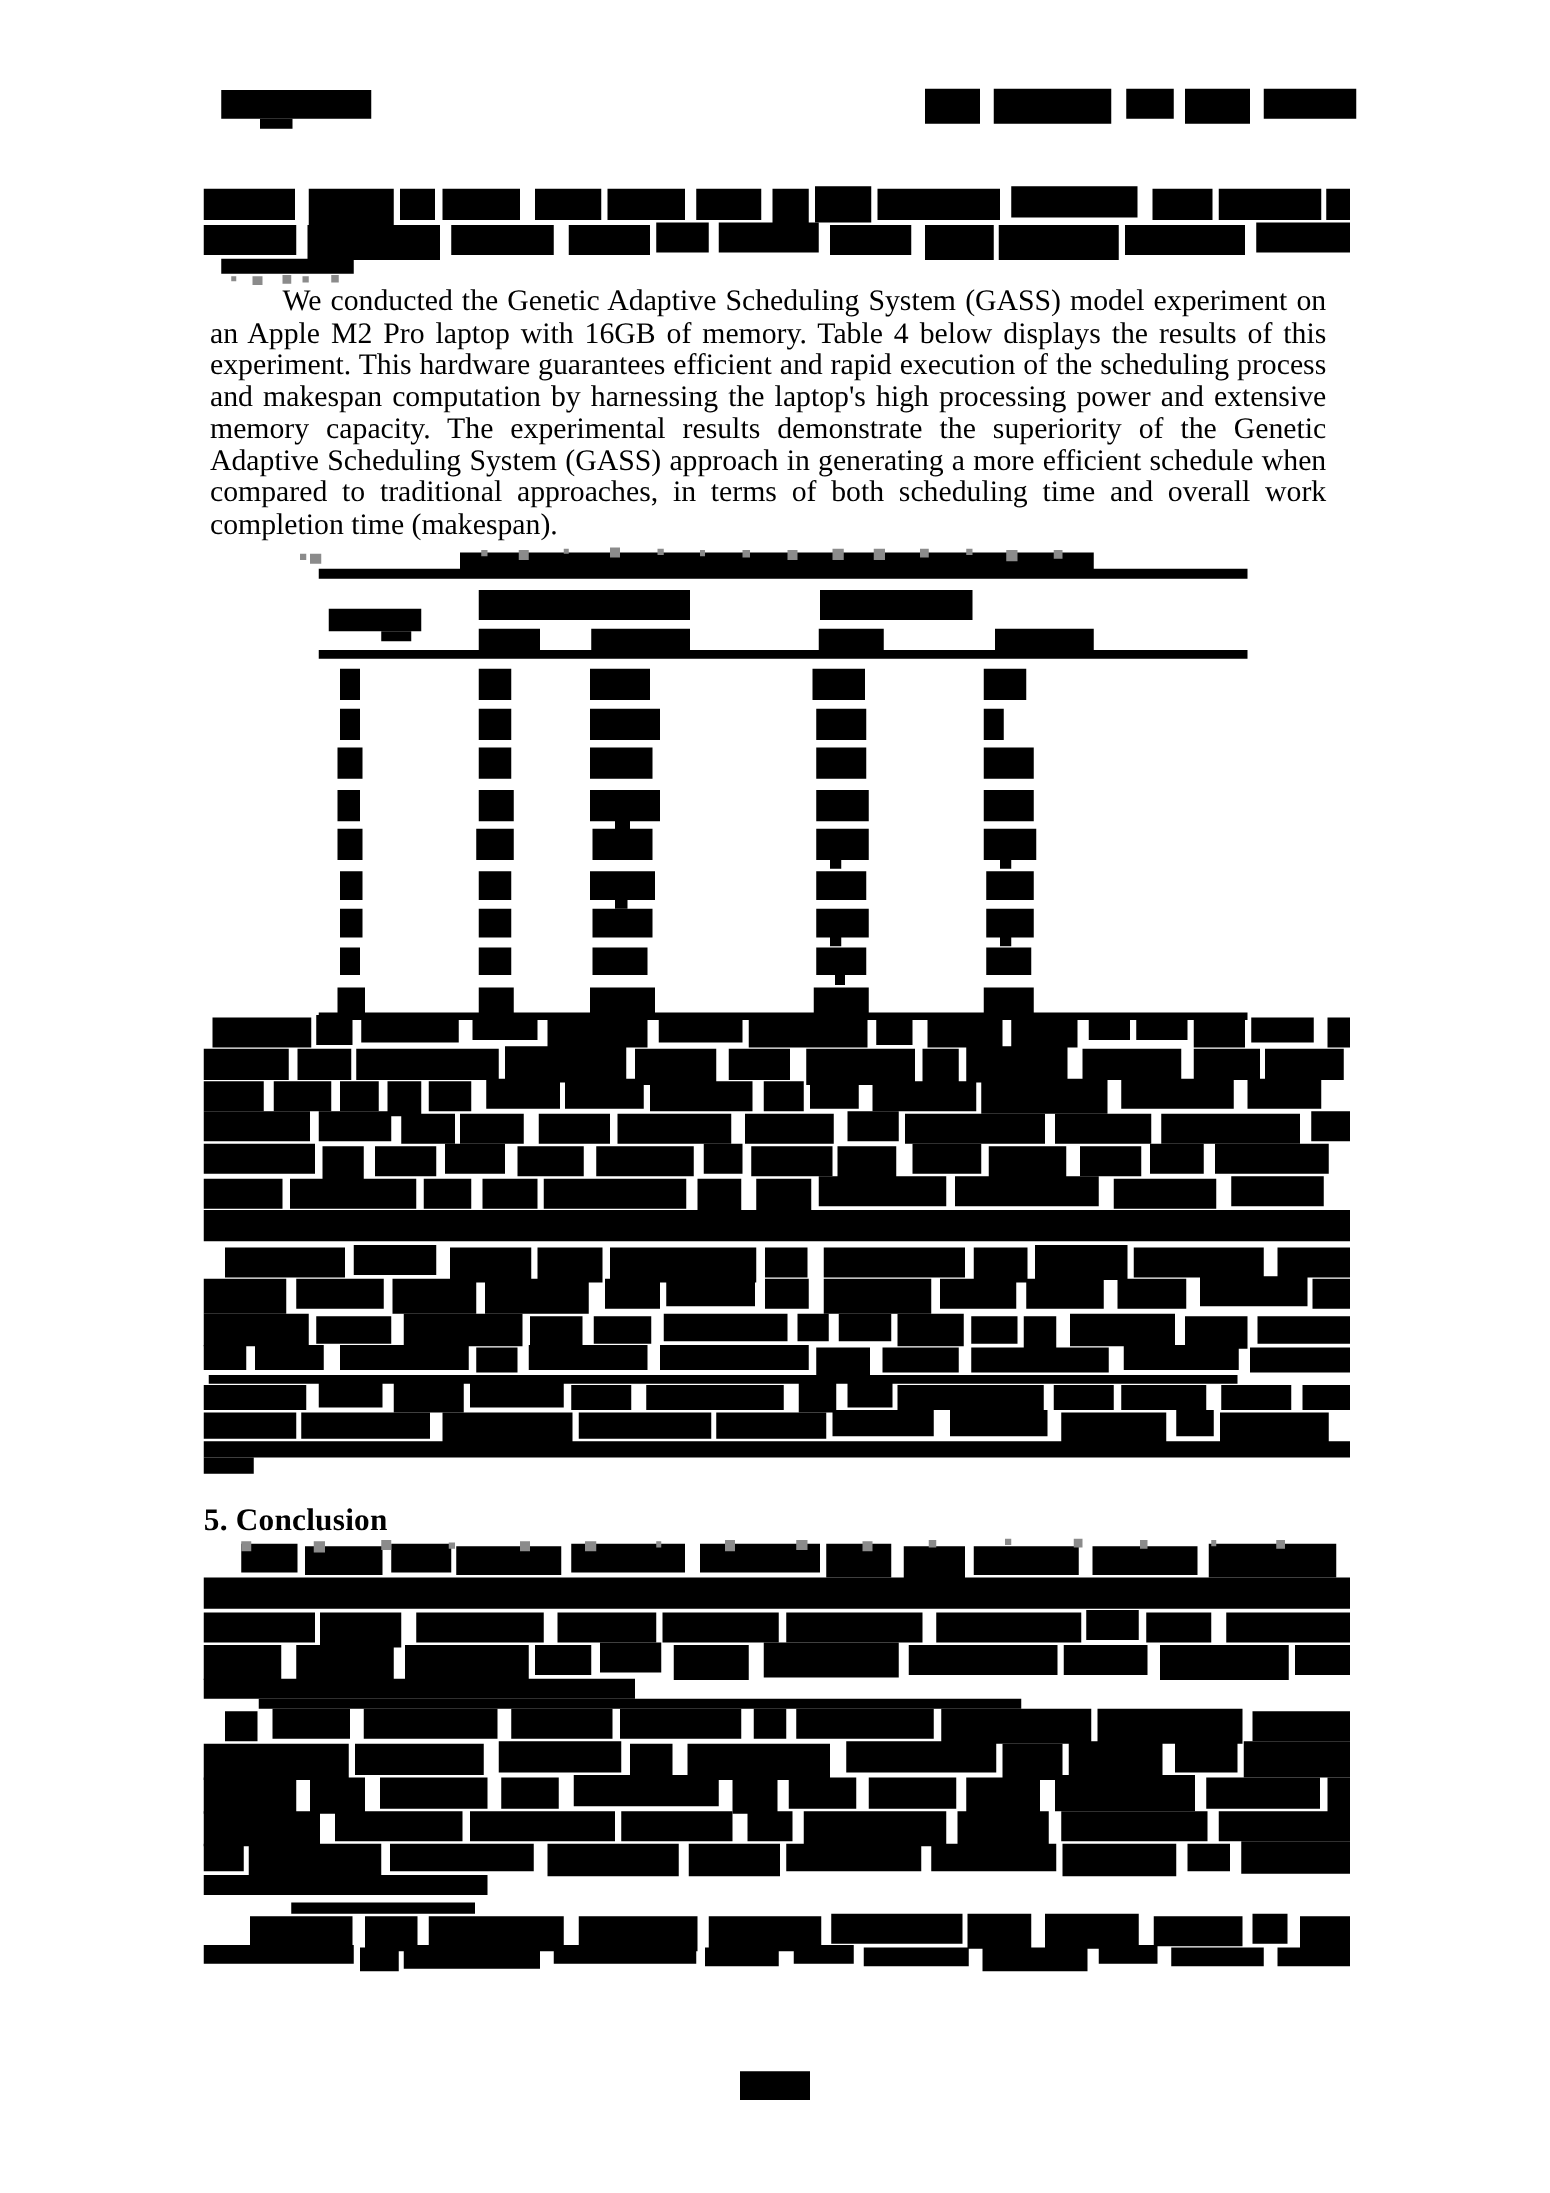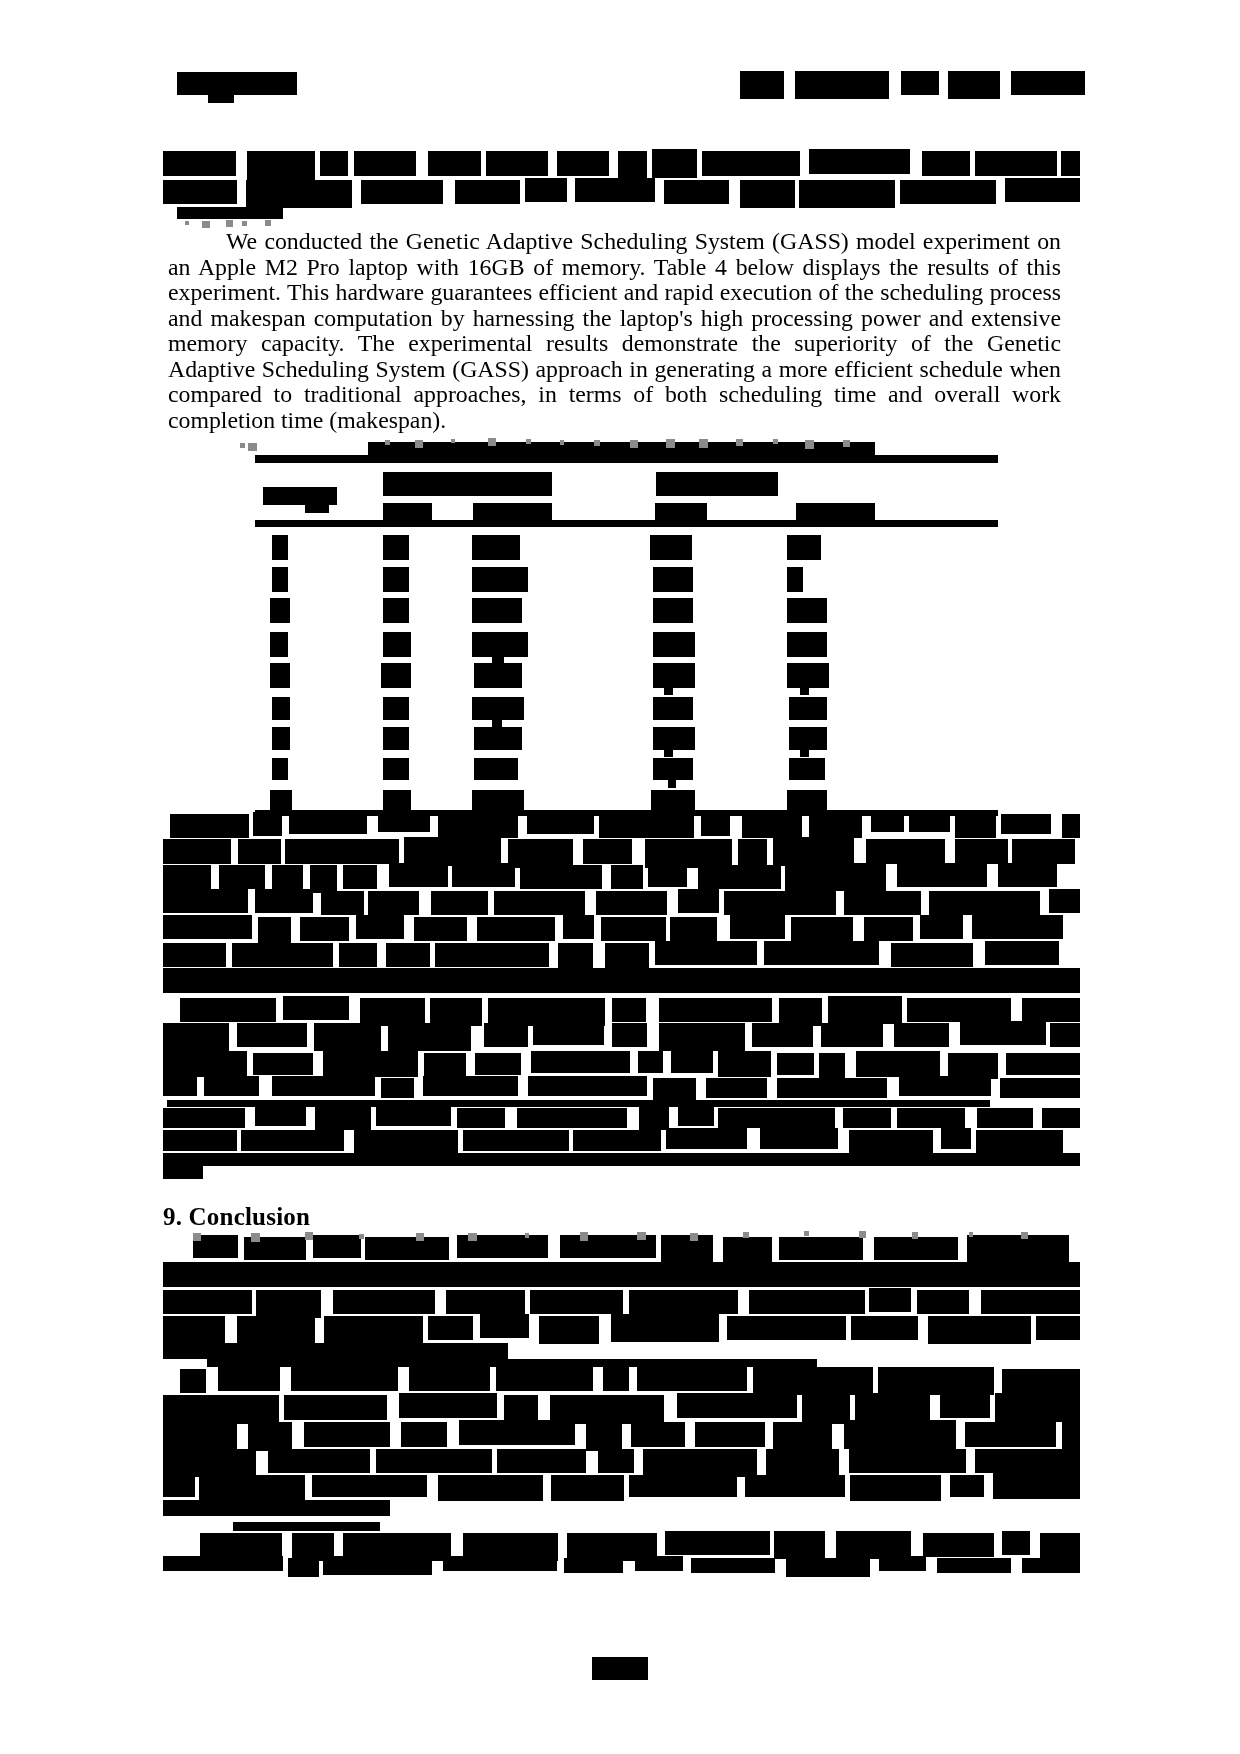--- a/index.html
+++ b/index.html
@@ -33,21 +33,21 @@
   .redaction-layer{position:absolute;left:0;top:0;width:100%;height:100%;}
   .rx{position:absolute;background:#000;}
 </style>
 </head>
 <body>
 
 <div class="page">
 
   <p class="intro">We conducted the Genetic Adaptive Scheduling System (GASS) model experiment on an Apple M2 Pro laptop with 16GB of memory. Table 4 below displays the results of this experiment. This hardware guarantees efficient and rapid execution of the scheduling process and makespan computation by harnessing the laptop's high processing power and extensive memory capacity. The experimental results demonstrate the superiority of the Genetic Adaptive Scheduling System (GASS) approach in generating a more efficient schedule when compared to traditional approaches, in terms of both scheduling time and overall work completion time (makespan).</p>
 
-  <h2 class="concl-heading">9. Conclusion</h2>
+  <h2 class="concl-heading">5. Conclusion</h2>
 
   <div class="redaction-layer" id="redaction-layer">
       <div class="rx" style="left: 177px; top: 72px; width: 120px; height: 23px;"></div>
       <div class="rx" style="left: 208px; top: 95px; width: 26px; height: 8px;"></div>
       <div class="rx" style="left: 740px; top: 71px; width: 43.8792px; height: 28px;"></div>
       <div class="rx" style="left: 795.274px; top: 71px; width: 93.7614px; height: 28px;"></div>
       <div class="rx" style="left: 901.311px; top: 71px; width: 37.4319px; height: 24px;"></div>
       <div class="rx" style="left: 948.028px; top: 71px; width: 51.9258px; height: 28px;"></div>
       <div class="rx" style="left: 1010.53px; top: 71px; width: 74.4735px; height: 24px;"></div>
       <div class="rx" style="left: 163px; top: 151px; width: 72.6892px; height: 25px;"></div>

